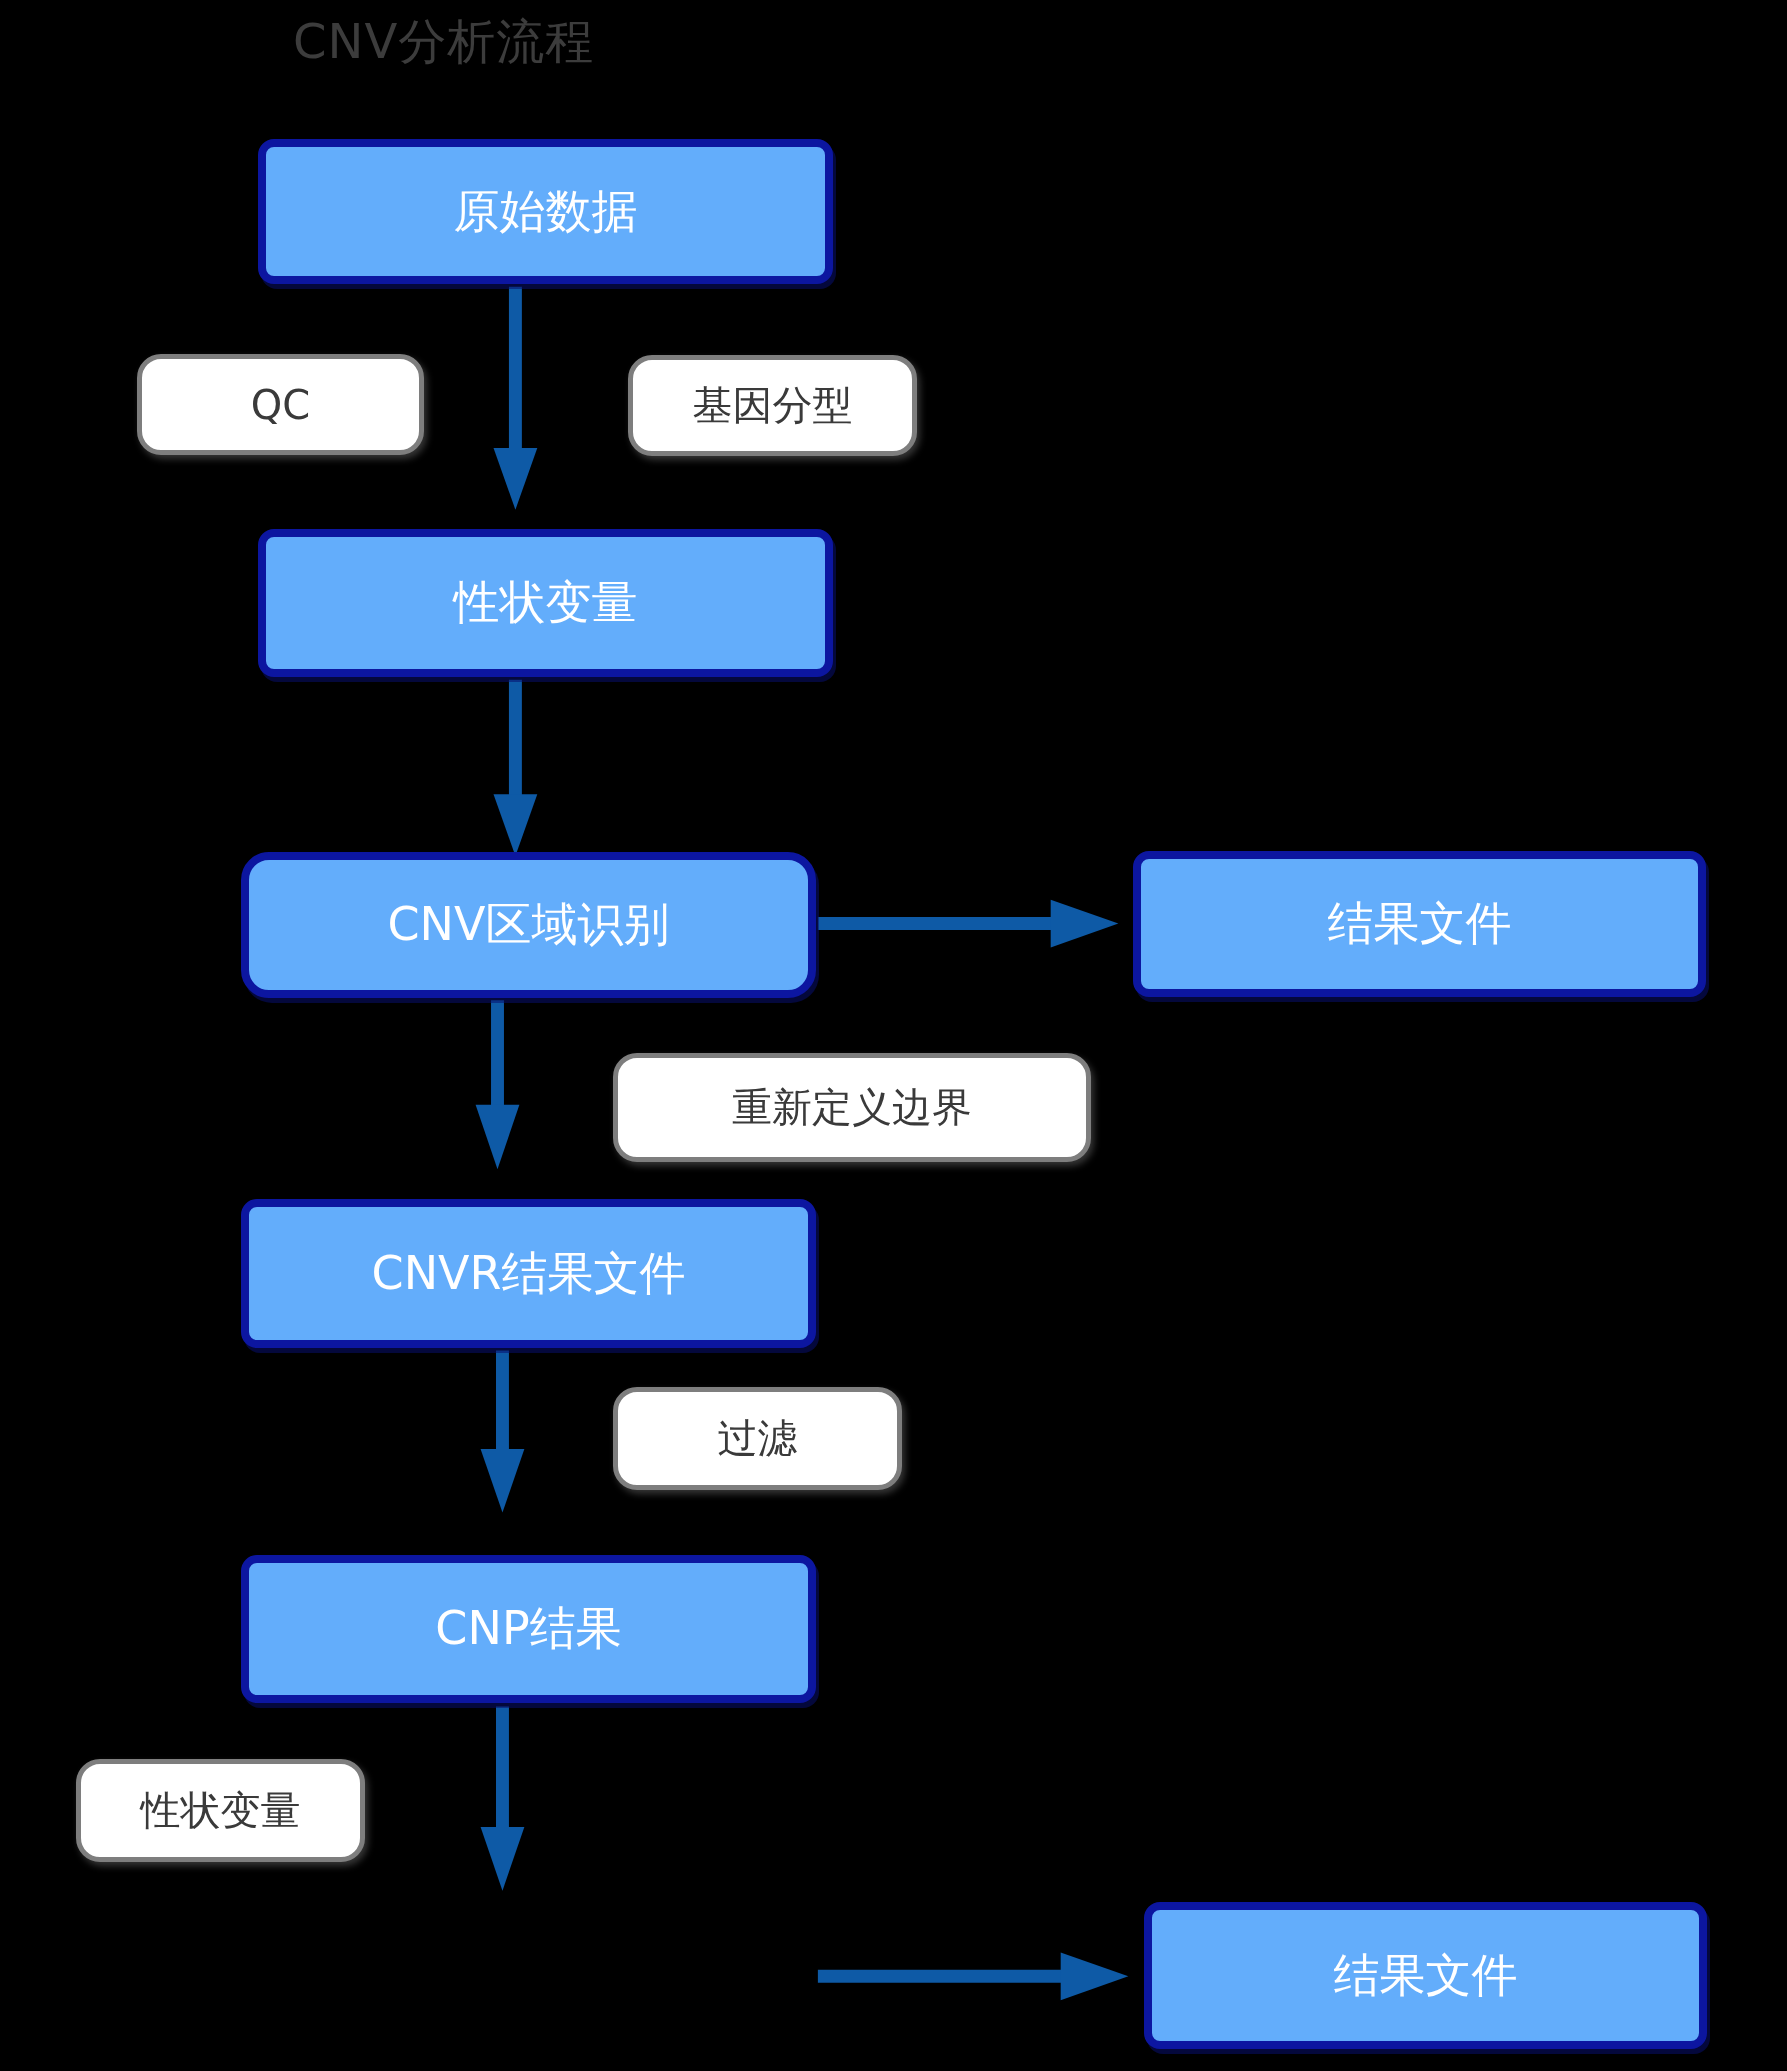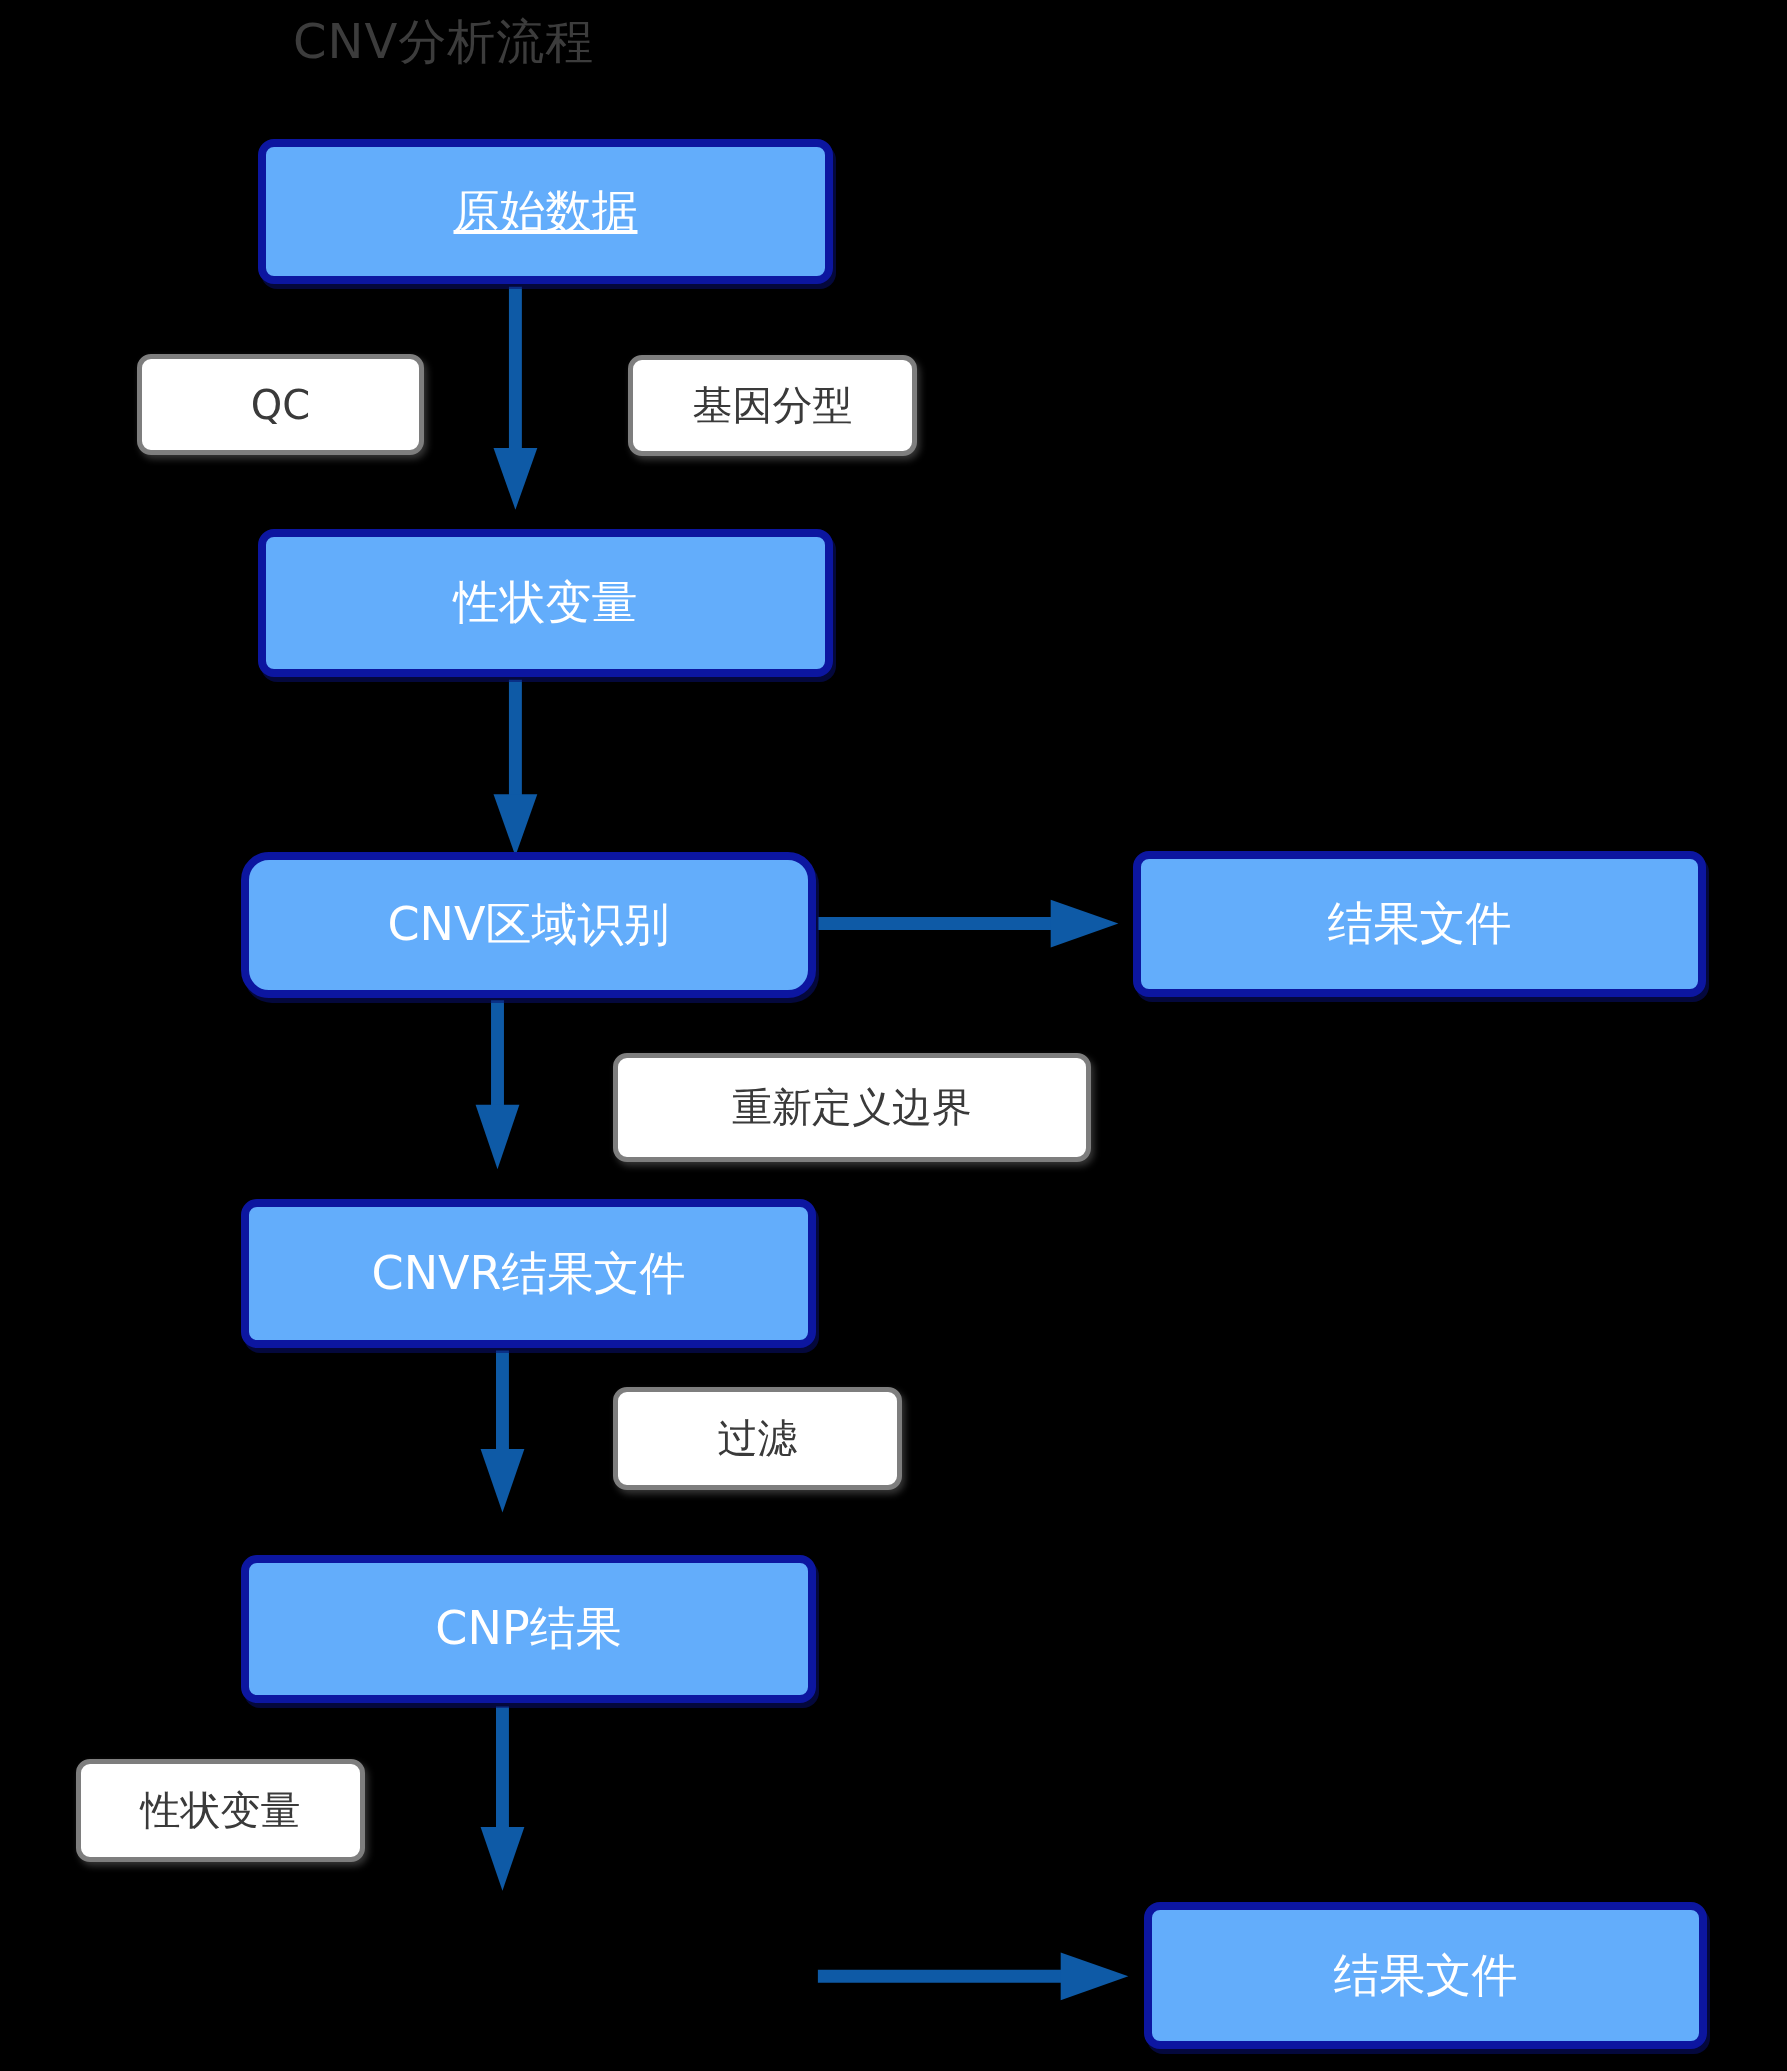--- a/index.html
+++ b/index.html
@@ -47,40 +47,40 @@
     box-shadow: 3px 5px 0 rgba(8, 14, 110, 0.55);
     white-space: nowrap;
   }
   .step-label {
     position: absolute;
     display: flex;
     align-items: center;
     justify-content: center;
     background: var(--label-fill);
     border: 5px solid var(--label-border);
-    border-radius: 14px;
+    border-radius: 24px;
     color: var(--label-text);
     font-size: 40px;
     font-weight: 400;
     box-shadow: 3px 4px 7px rgba(120, 120, 120, 0.45);
     white-space: nowrap;
     text-align: center;
   }
   #arrow-layer {
     position: absolute;
     left: 0; top: 0;
     width: 1787px;
     height: 2072px;
     pointer-events: none;
   }
   .arrow-line { stroke: var(--arrow, #0E5AA6); stroke-width: 13px; }
   .arrow-head { fill: var(--arrow, #0E5AA6); stroke: none; }
 
   
-  #node-raw-data          { left: 258px;  top: 139px;  width: 575px; height: 145px; text-decoration: underline; }
+  #node-raw-data          { left: 258px;  top: 139px;  width: 575px; height: 145px; }
   #node-valid-data        { left: 258px;  top: 529px;  width: 575px; height: 148px; }
   #node-cnv-region        { left: 241px;  top: 852px;  width: 575px; height: 146px; border-radius: 28px; }
   #node-result-file-top   { left: 1133px; top: 851px;  width: 573px; height: 146px; }
   #node-cnvr-result       { left: 241px;  top: 1199px; width: 575px; height: 149px; }
   #node-cnp-result        { left: 241px;  top: 1555px; width: 575px; height: 148px; border-radius: 16px; }
   #node-association       { left: 241px;  top: 1903px; width: 575px; height: 147px; }
   #node-result-file-bottom{ left: 1144px; top: 1902px; width: 563px; height: 147px; }
 
   
   #label-qc                { left: 137px; top: 354px;  width: 287px; height: 101px; }

